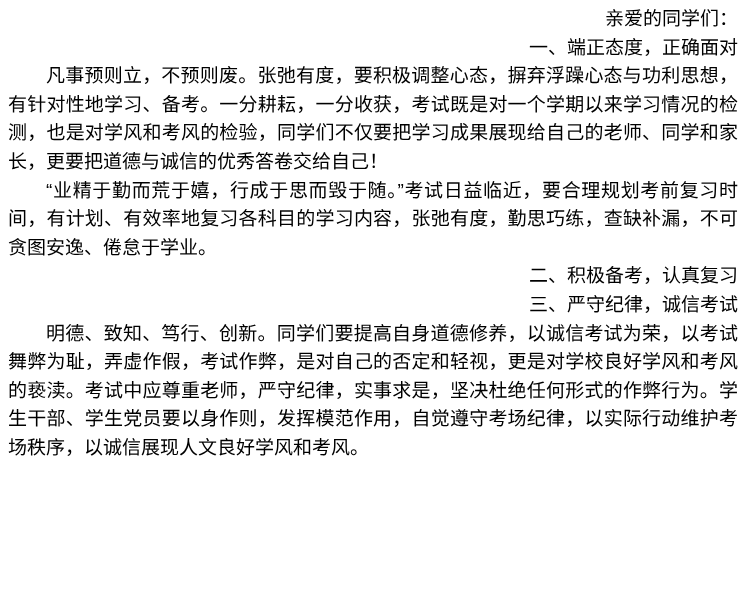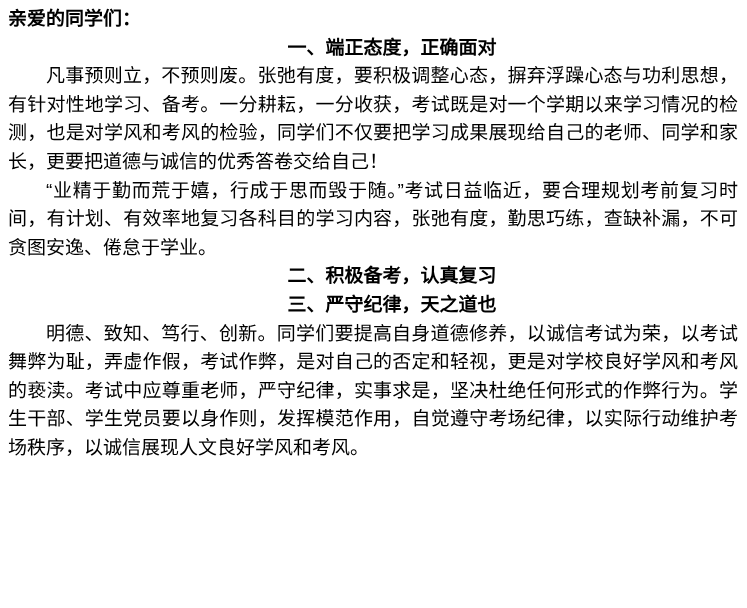--- a/index.html
+++ b/index.html
@@ -23,40 +23,39 @@
       font-size: 19px;
       line-height: 28.6px;
       color: #000000;
       text-align: justify;
       text-justify: inter-character;
       text-indent: 2em;
       word-break: break-all;
       letter-spacing: 0;
     }
     .salutation {
-      font-weight: 700;
+      font-weight: 400;
       text-indent: 0;
-      text-align: left;
+      text-align: right;
     }
     .section-heading {
-      text-align: center;
-      font-weight: bold;
+      text-align: right;
     }
   </style>
 </head>
 <body>
 
 <div class="page">
   <p class="line salutation">亲爱的同学们：</p>
 
 
   <p class="line section-heading">一、端正态度，正确面对</p>
 
   <p class="line">凡事预则立，不预则废。张弛有度，要积极调整心态，摒弃浮躁心态与功利思想，有针对性地学习、备考。一分耕耘，一分收获，考试既是对一个学期以来学习情况的检测，也是对学风和考风的检验，同学们不仅要把学习成果展现给自己的老师、同学和家长，更要把道德与诚信的优秀答卷交给自己！</p>
 
   <p class="line">“业精于勤而荒于嬉，行成于思而毁于随。”考试日益临近，要合理规划考前复习时间，有计划、有效率地复习各科目的学习内容，张弛有度，勤思巧练，查缺补漏，不可贪图安逸、倦怠于学业。</p>
 
   <p class="line section-heading">二、积极备考，认真复习</p>
 
-  <p class="line section-heading">三、严守纪律，天之道也</p>
+  <p class="line section-heading">三、严守纪律，诚信考试</p>
 
   <p class="line">明德、致知、笃行、创新。同学们要提高自身道德修养，以诚信考试为荣，以考试舞弊为耻，弄虚作假，考试作弊，是对自己的否定和轻视，更是对学校良好学风和考风的亵渎。考试中应尊重老师，严守纪律，实事求是，坚决杜绝任何形式的作弊行为。学生干部、学生党员要以身作则，发挥模范作用，自觉遵守考场纪律，以实际行动维护考场秩序，以诚信展现人文良好学风和考风。</p>
 </div>
 
 </body></html>

